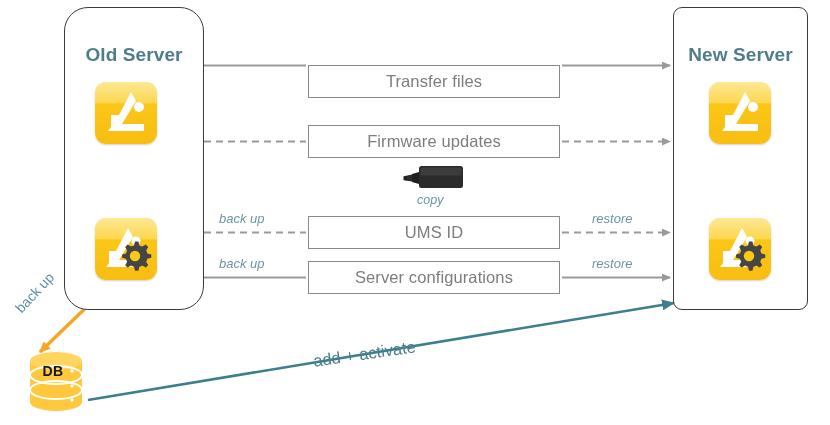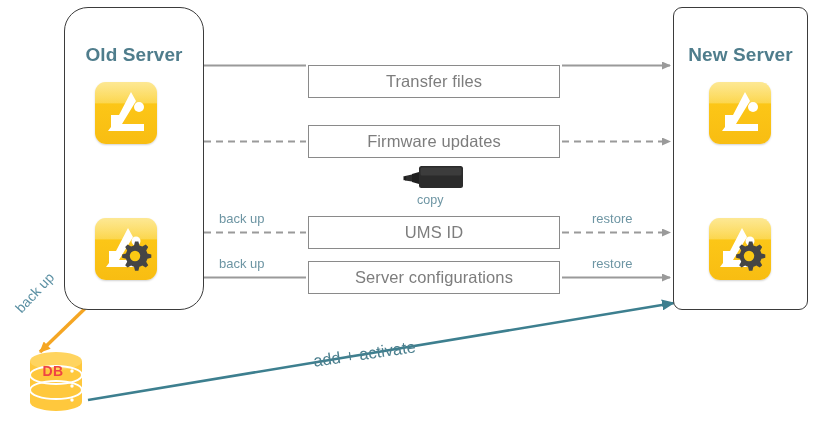--- a/index.html
+++ b/index.html
@@ -85,20 +85,21 @@
   #box-firmware   { left: 308px; top: 125px; width: 252px; height: 33px; }
   #box-umsid      { left: 308px; top: 216px; width: 252px; height: 33px; }
   #box-serverconf { left: 308px; top: 261px; width: 252px; height: 33px; }
 
   
   .edge-label {
     position: absolute;
     font-size: 13px;
     color: #6d95a3;
     white-space: nowrap;
+    font-style: italic;
   }
   #label-backup-1  { left: 219px; top: 211px; }
   #label-backup-2  { left: 219px; top: 256px; }
   #label-restore-1 { left: 592px; top: 211px; }
   #label-restore-2 { left: 592px; top: 256px; }
   #label-copy      { left: 417px; top: 193px; font-size: 12.5px; }
 
   #label-backup-db {
     position: absolute;
     left: 12px; top: 305px;
@@ -123,21 +124,21 @@
 
   
   #db-cylinder { position: absolute; left: 28px; top: 351px; width: 56px; height: 60px; }
   #db-label {
     position: absolute;
     left: 28px; top: 363px;
     width: 50px;
     text-align: center;
     font-size: 14px;
     font-weight: bold;
-    color: #ef4444;
+    color: #0f172a;
     letter-spacing: 0.3px;
   }
 </style>
 </head>
 <body>
 
 <div id="canvas">
 
   <svg class="layer" viewBox="0 0 830 425">
     <defs>

